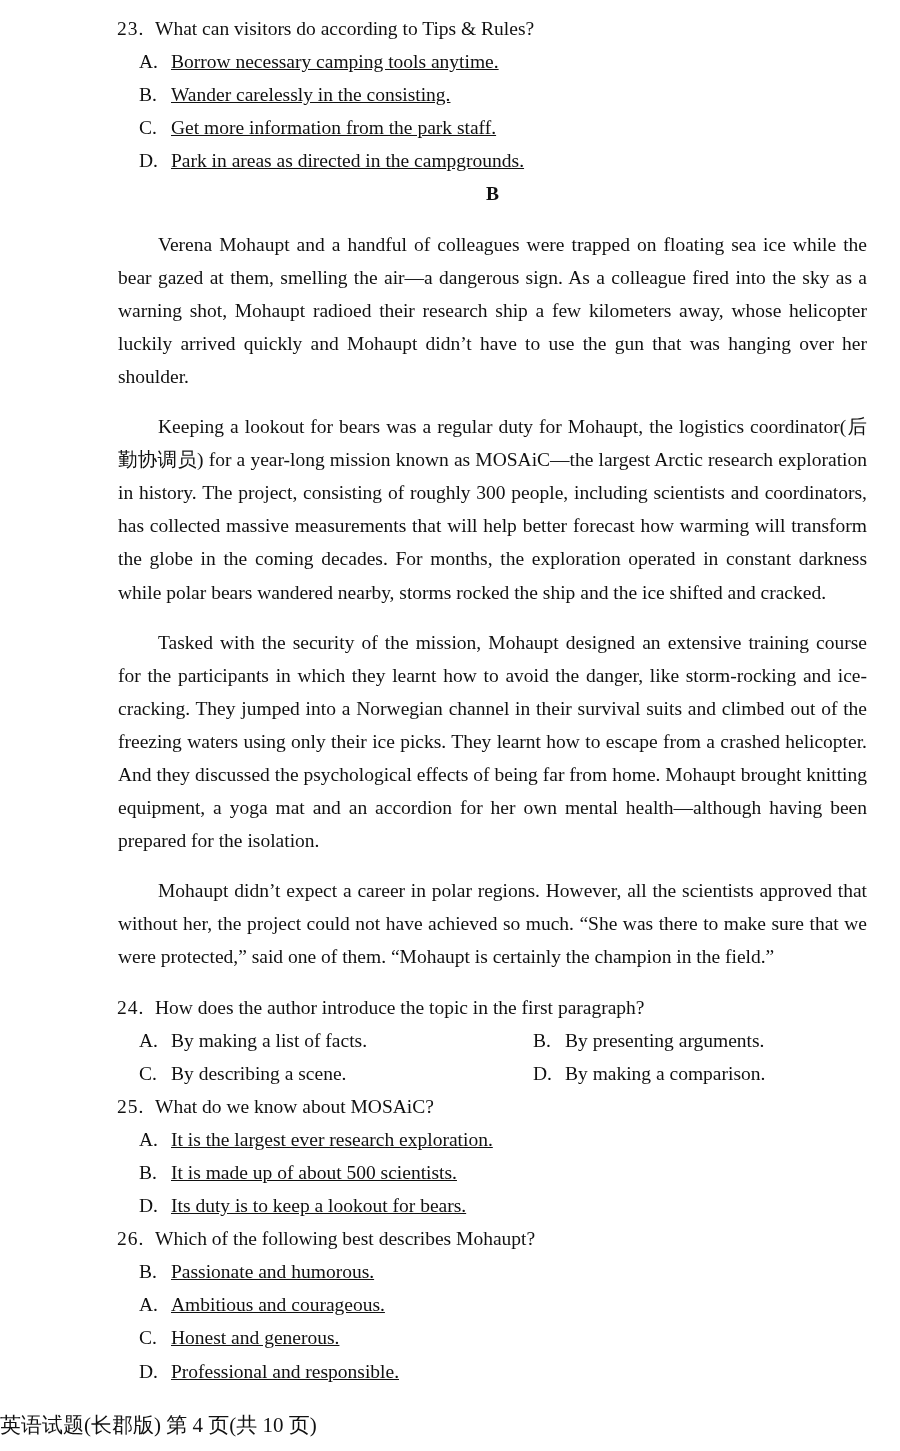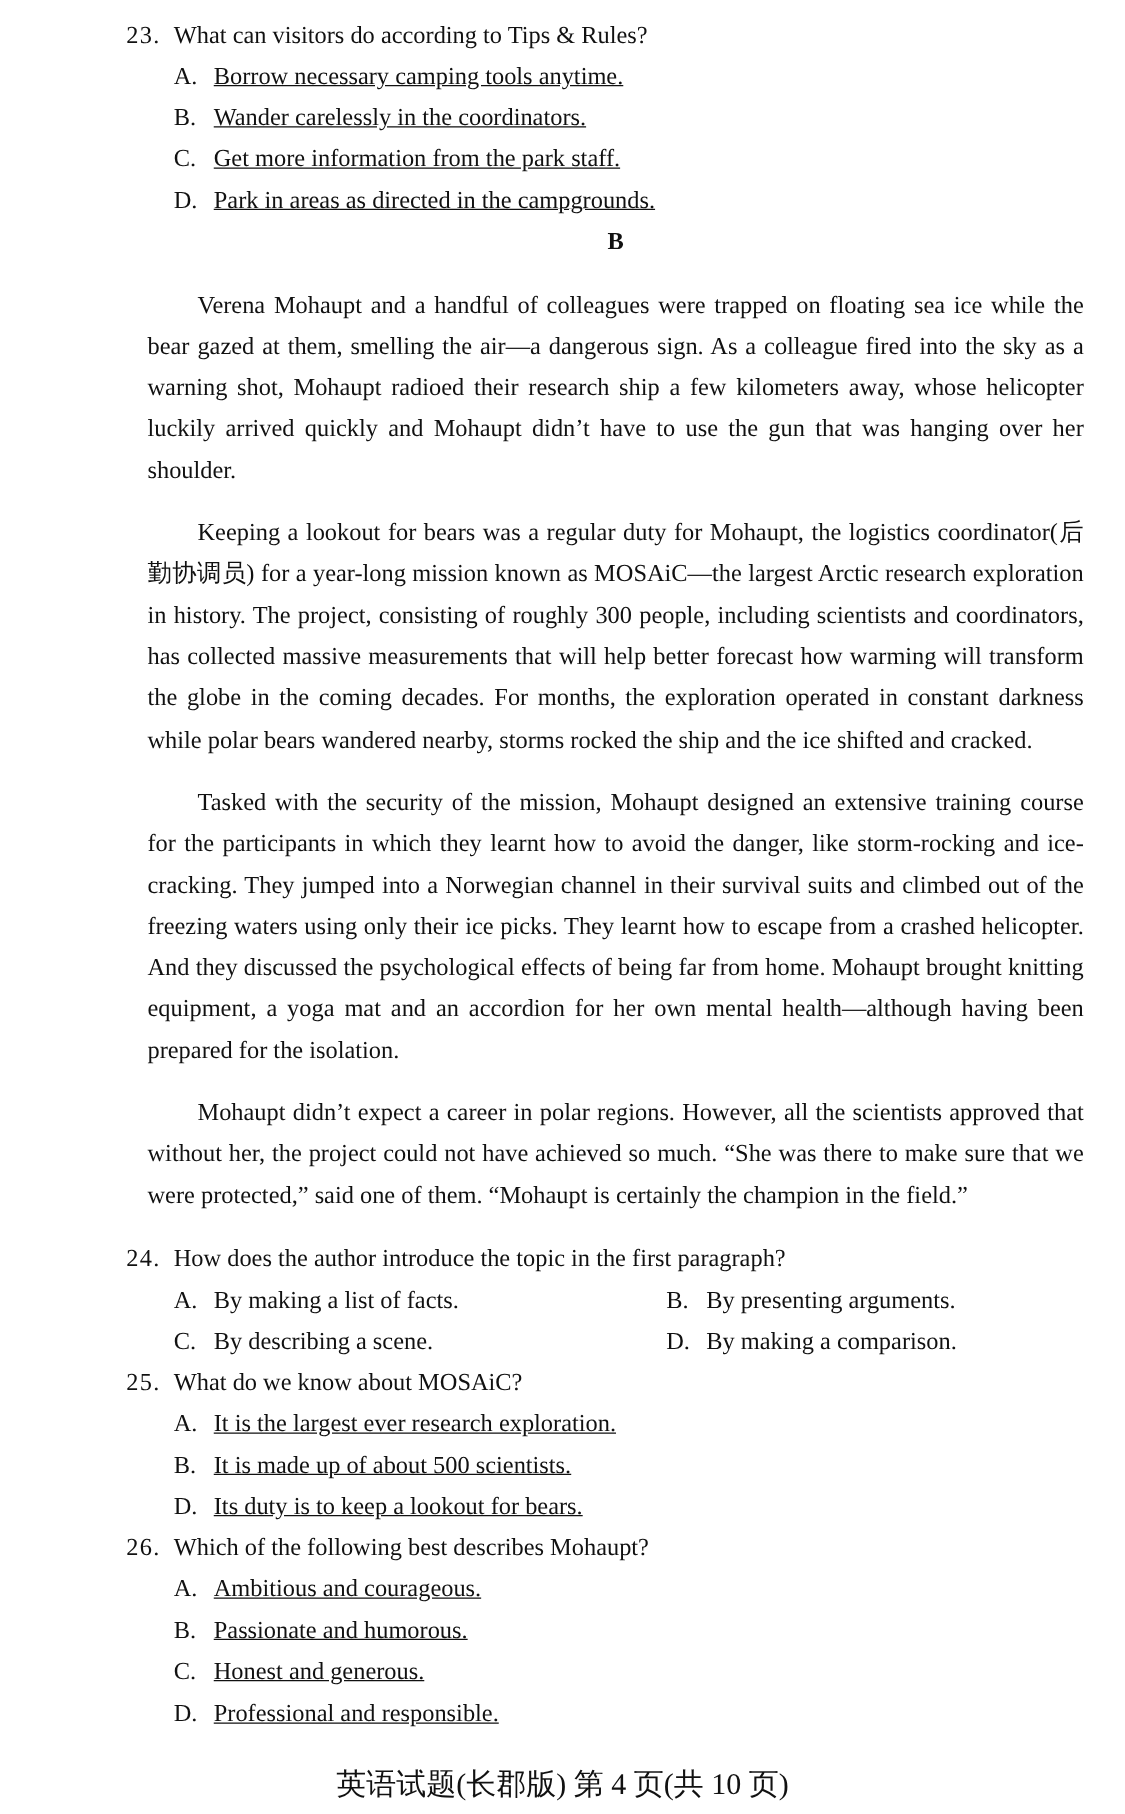--- a/index.html
+++ b/index.html
@@ -3,42 +3,42 @@
 <meta charset="utf-8">
 <style>
   html, body { margin: 0; padding: 0; background: #ffffff; }
   body {
     width: 900px; height: 1451px; position: relative; overflow: hidden;
     font-family: "Liberation Serif", "DejaVu Serif", serif;
     color: #111; font-size: 19.5px;
   }
   .page { position: absolute; left: 101px; top: 12px; width: 783px; }
   .line { height: 33.1px; line-height: 33.1px; white-space: nowrap; }
-  .q { margin-left: 0; }
+  .q { margin-left: 16px; }
   .qnum { display: inline-block; width: 38px; letter-spacing: 1px; }
   .opt { padding-left: 38px; text-decoration: underline; }
   .opt .letter { display: inline-block; width: 32px; }
   .center { text-align: center; font-weight: bold; }
   .para { text-align: justify; text-align-last: left; line-height: 33.1px; }
   .para p { margin: 17px; text-indent: 40px; text-align: justify; }
   .opts2 { display: flex; padding-left: 38px; height: 33.1px; line-height: 33.1px; gap: 43px; }
   .opts2 > div { width: 404px; white-space: nowrap; }
-  .footer { position: absolute; left: 0; width: 900px; top: 1411px; text-align: center; font-size: 24px; }
+  .footer { position: absolute; left: 0; width: 900px; top: 1411px; font-size: 21px; }
 </style>
 </head>
 <body>
 
 <div class="page">
 
   <div>
     <div class="line q">
       <span class="qnum">23.</span><span>What can visitors do according to Tips &amp; Rules?</span>
     </div>
     <div class="line opt"><span class="letter">A.</span><span>Borrow necessary camping tools anytime.</span></div>
-    <div class="line opt"><span class="letter">B.</span><span>Wander carelessly in the coordinators.</span></div>
+    <div class="line opt"><span class="letter">B.</span><span>Wander carelessly in the consisting.</span></div>
     <div class="line opt"><span class="letter">C.</span><span>Get more information from the park staff.</span></div>
     <div class="line opt"><span class="letter">D.</span><span>Park in areas as directed in the campgrounds.</span></div>
   </div>
 
   <div class="line center">B</div>
   <div class="para">
     <p>Verena Mohaupt and a handful of colleagues were trapped on floating sea ice while the bear gazed at them, smelling the air—a dangerous sign. As a colleague fired into the sky as a warning shot, Mohaupt radioed their research ship a few kilometers away, whose helicopter luckily arrived quickly and Mohaupt didn’t have to use the gun that was hanging over her shoulder.</p>
     <p>Keeping a lookout for bears was a regular duty for Mohaupt, the logistics coordinator(后勤协调员) for a year-long mission known as MOSAiC—the largest Arctic research exploration in history. The project, consisting of roughly 300 people, including scientists and coordinators, has collected massive measurements that will help better forecast how warming will transform the globe in the coming decades. For months, the exploration operated in constant darkness while polar bears wandered nearby, storms rocked the ship and the ice shifted and cracked.</p>
     <p>Tasked with the security of the mission, Mohaupt designed an extensive training course for the participants in which they learnt how to avoid the danger, like storm-rocking and ice-cracking. They jumped into a Norwegian channel in their survival suits and climbed out of the freezing waters using only their ice picks. They learnt how to escape from a crashed helicopter. And they discussed the psychological effects of being far from home. Mohaupt brought knitting equipment, a yoga mat and an accordion for her own mental health—although having been prepared for the isolation.</p>
     <p>Mohaupt didn’t expect a career in polar regions. However, all the scientists approved that without her, the project could not have achieved so much. “She was there to make sure that we were protected,” said one of them. “Mohaupt is certainly the champion in the field.”</p>
@@ -64,20 +64,20 @@
     </div>
     <div class="line opt"><span class="letter">A.</span><span>It is the largest ever research exploration.</span></div>
     <div class="line opt"><span class="letter">B.</span><span>It is made up of about 500 scientists.</span></div>
     <div class="line opt"><span class="letter">D.</span><span>Its duty is to keep a lookout for bears.</span></div>
   </div>
 
   <div>
     <div class="line q">
       <span class="qnum">26.</span><span>Which of the following best describes Mohaupt?</span>
     </div>
+    <div class="line opt"><span class="letter">B.</span><span>Passionate and humorous.</span></div>
     <div class="line opt"><span class="letter">A.</span><span>Ambitious and courageous.</span></div>
-    <div class="line opt"><span class="letter">B.</span><span>Passionate and humorous.</span></div>
     <div class="line opt"><span class="letter">C.</span><span>Honest and generous.</span></div>
     <div class="line opt"><span class="letter">D.</span><span>Professional and responsible.</span></div>
   </div>
 </div>
 
 <div class="footer">英语试题(长郡版)  第 4 页(共 10 页)</div>
 
 </body></html>

